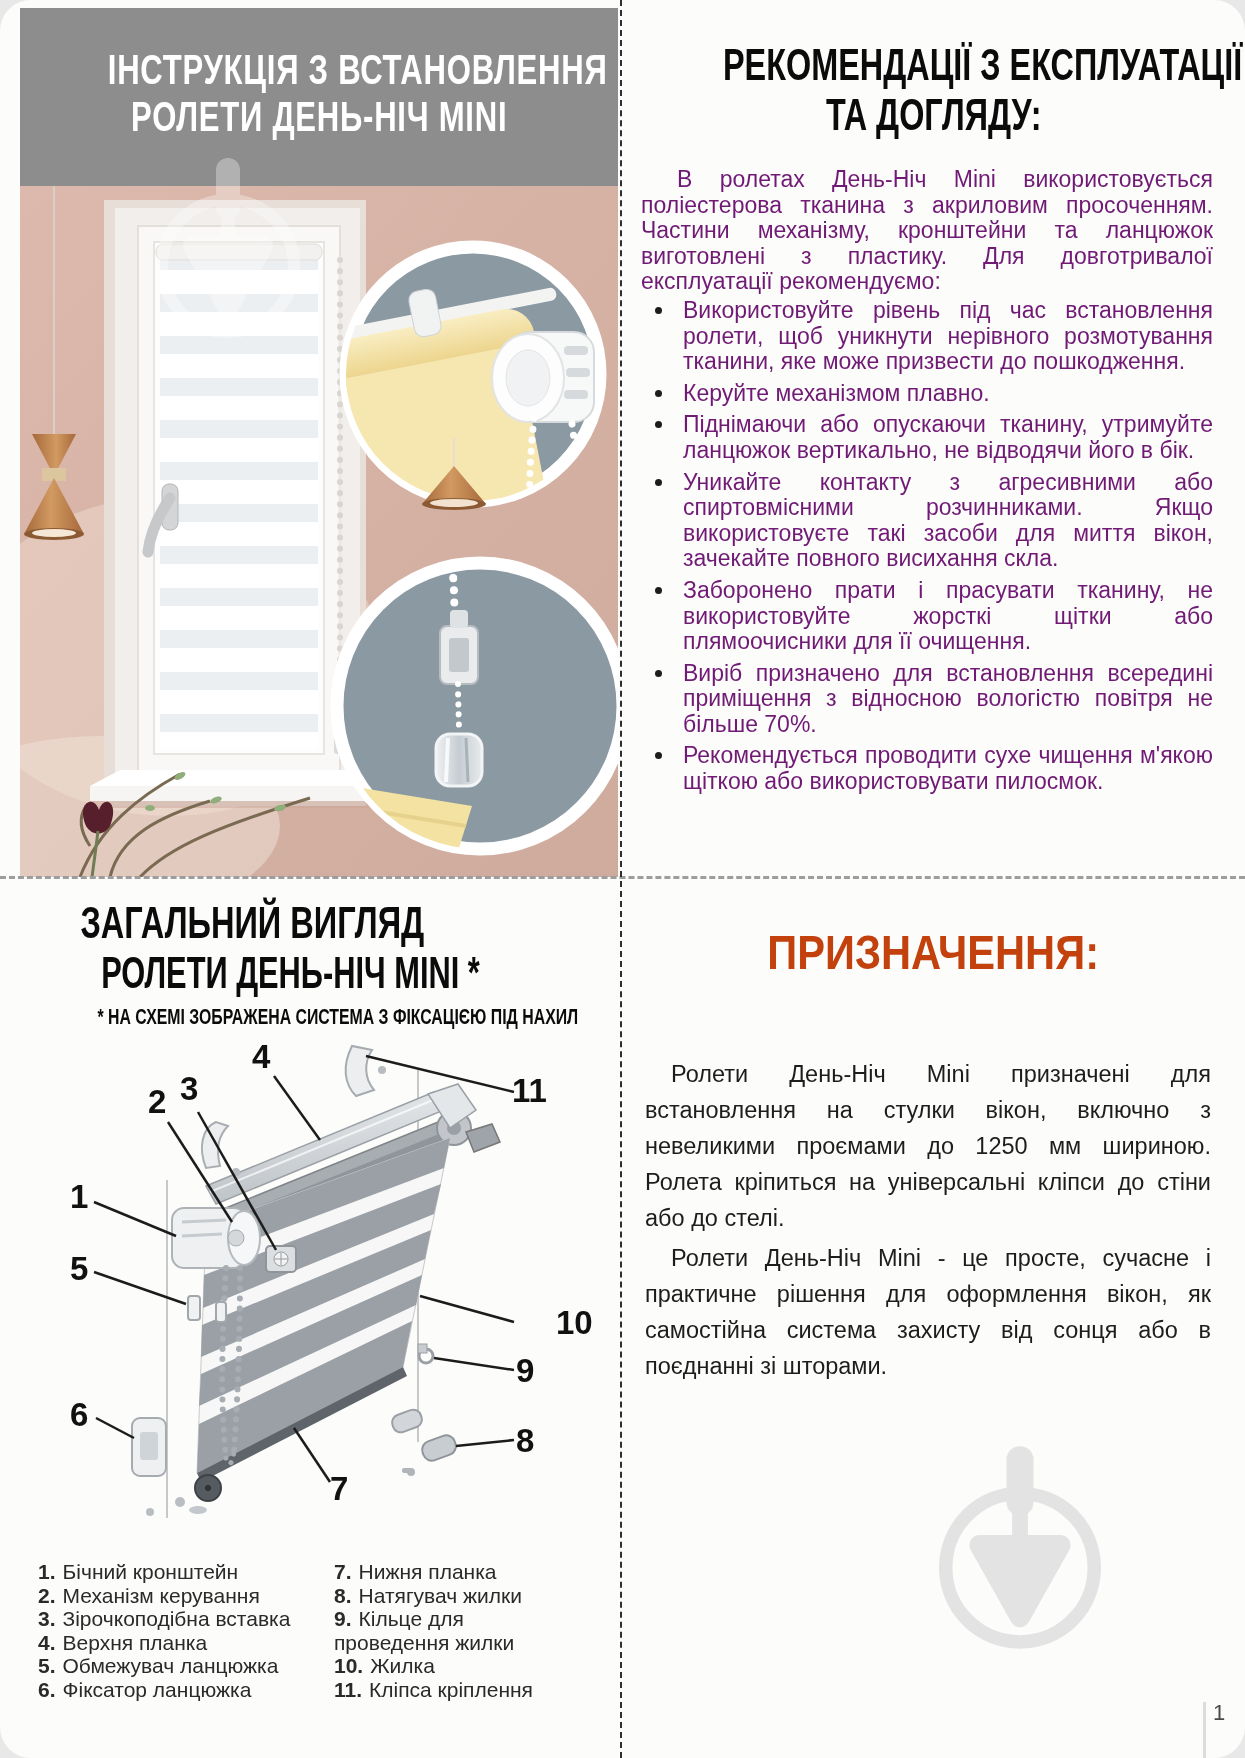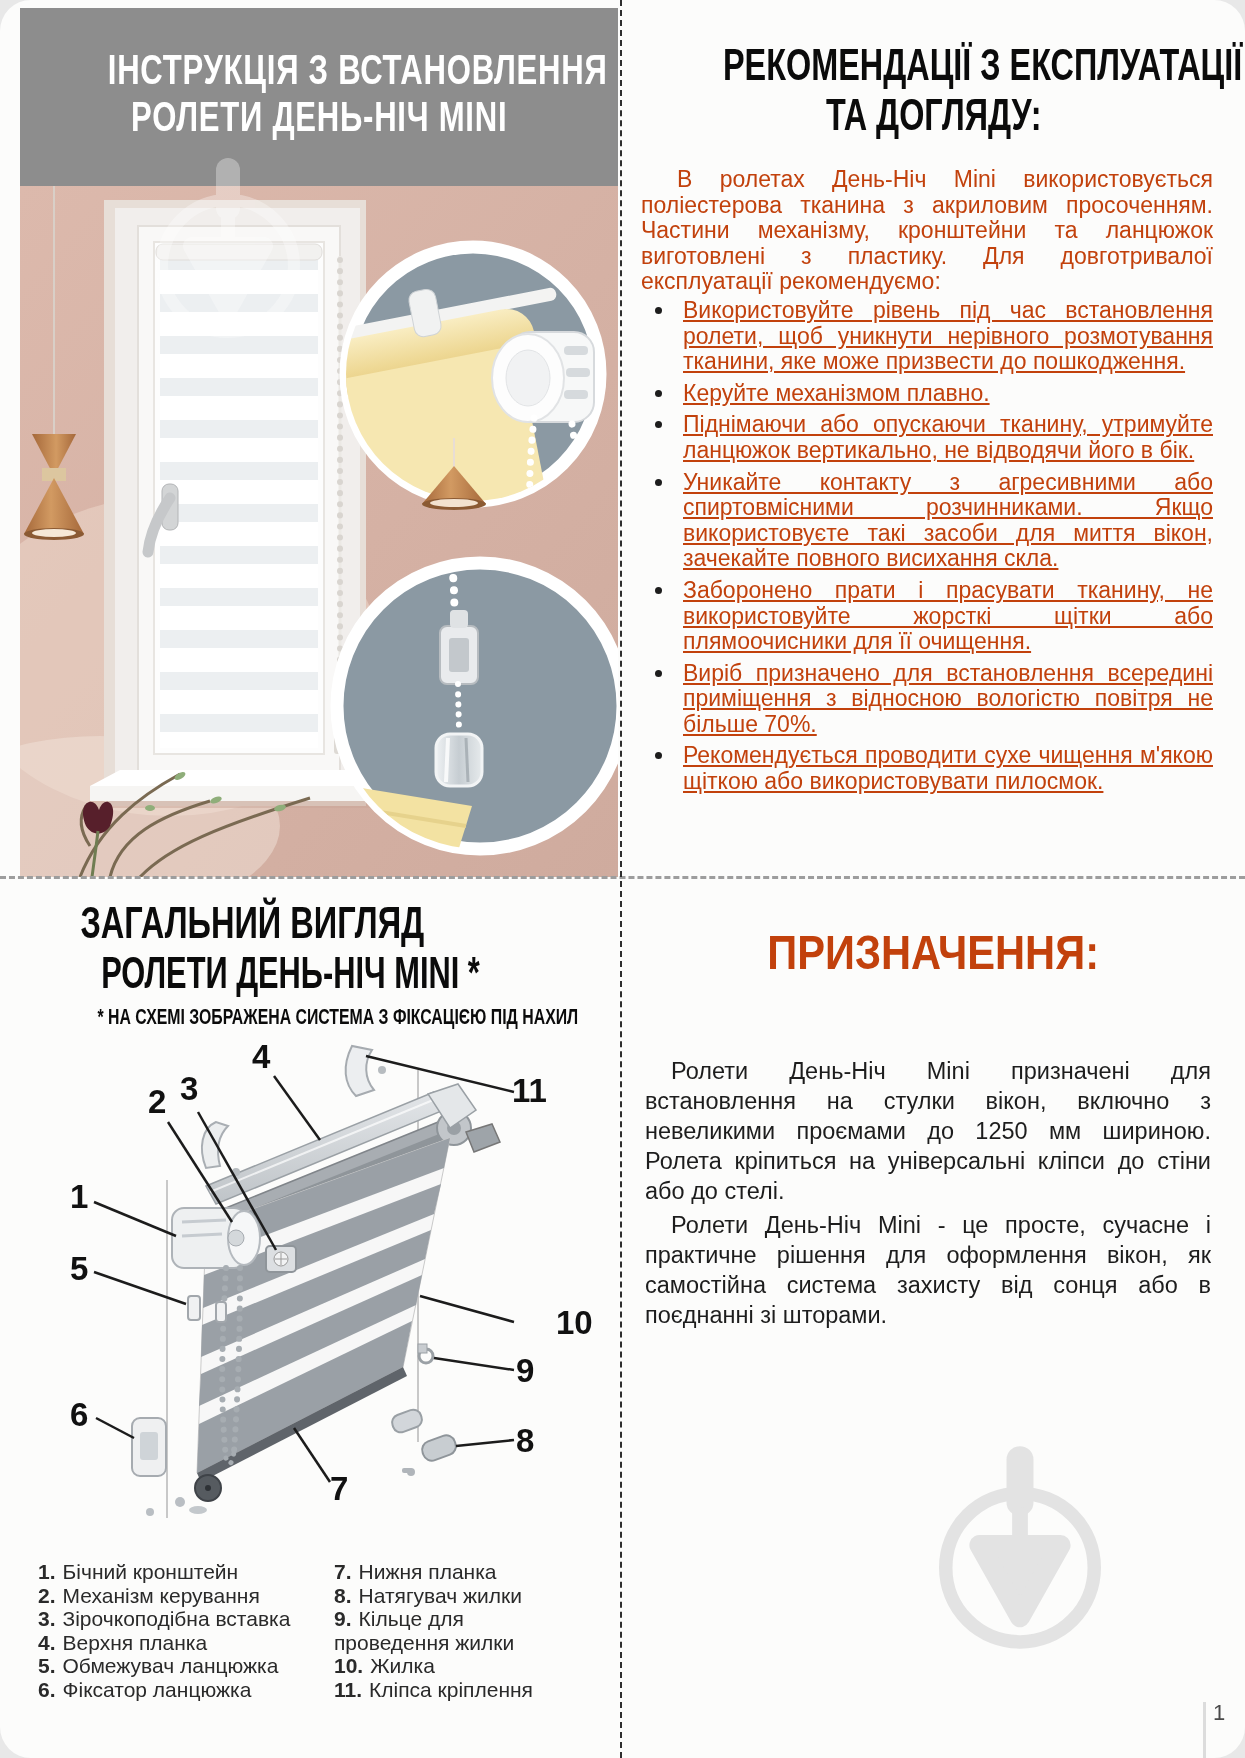--- a/index.html
+++ b/index.html
@@ -21,43 +21,43 @@
   .wm-tl{left:148px;top:158px;width:160px;height:190px;opacity:.32;}
   .wm-br{left:930px;top:1446px;width:180px;height:214px;}
 
   
   .v-divider{left:620px;top:0;height:1758px;width:0;border-left:2px dashed #2e2e2e;}
   .h-divider{left:0;top:876px;width:1245px;height:0;border-top:3px dashed #9d9d9d;}
 
   
   .tr-title{left:622px;top:40px;width:623px;text-align:center;font-weight:bold;color:#0b0b0b;}
   .tr-title .tl1,.tr-title .tl2{font-size:45px;line-height:50px;}
-  .tr-body{left:641px;top:167px;width:572px;font-size:23px;line-height:25.6px;color:#c2410c;text-align:justify;}
+  .tr-body{left:641px;top:167px;width:572px;font-size:23px;line-height:25.6px;color:#701a75;text-align:justify;}
   .tr-body p{margin:0 0 3px 0;text-indent:36px;}
   .blist{margin:2px 0 0 0;padding:0;list-style:none;}
-  .blist li{position:relative;padding-left:42px;margin-bottom:6px;text-align:justify;text-decoration:underline;}
+  .blist li{position:relative;padding-left:42px;margin-bottom:6px;text-align:justify;}
   .blist li .dot{position:absolute;left:14px;top:9px;width:7px;height:7px;border-radius:50%;background:#1d1d1d;}
 
   
   .bl-title{left:20px;top:898px;width:598px;text-align:left;font-weight:bold;color:#0b0b0b;}
   .bl-title .tl1,.bl-title .tl2{font-size:44px;line-height:50px;}
   .bl-sub{left:4px;top:1004px;width:598px;text-align:center;font-weight:bold;font-size:22px;color:#0b0b0b;}
 
   .diagram{left:30px;top:1040px;width:540px;height:480px;}
   .callout{position:absolute;font-weight:bold;font-size:33px;color:#111;line-height:34px;}
 
   .legend{font-size:21px;line-height:23.6px;color:#2a2a2a;}
   .legend .item{margin:0;}
   .legend .lnum{font-weight:bold;margin-right:7px;}
   .legend-left{left:38px;top:1560px;width:290px;}
   .legend-right{left:334px;top:1560px;width:240px;}
 
   
   .br-title{left:622px;top:924px;width:623px;text-align:center;font-weight:bold;color:#c2410c;font-size:49px;}
-  .br-body{left:645px;top:1056px;width:566px;font-size:23.5px;line-height:30px;color:#1d1d1d;text-align:justify;}
+  .br-body{left:645px;top:1056px;width:566px;font-size:23.5px;line-height:36px;color:#1d1d1d;text-align:justify;}
   .br-body p{margin:0 0 4px 0;text-indent:26px;}
 
   
   .pageno-rule{left:1203px;top:1702px;height:56px;width:0;border-left:3px solid #dcdcdc;}
   .pageno{left:1213px;top:1700px;font-size:22px;color:#4a4a4a;}
 </style>
 </head>
 <body>
 
 <div class="page">

